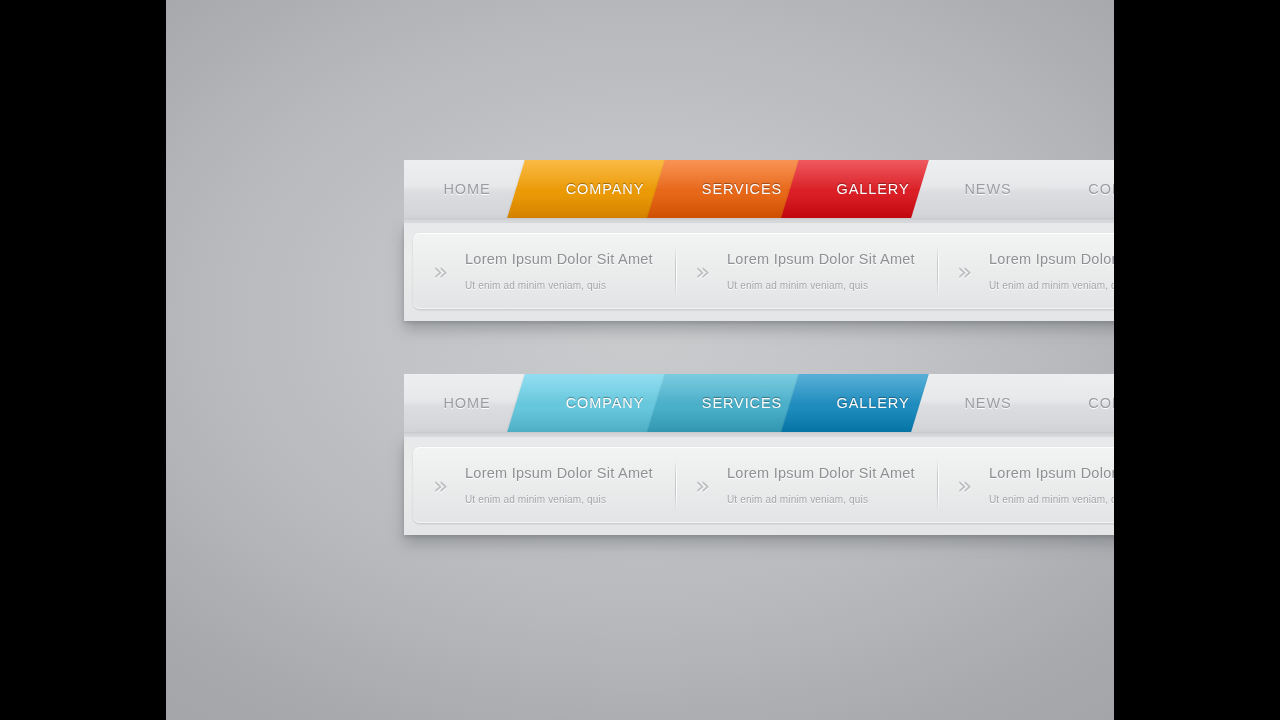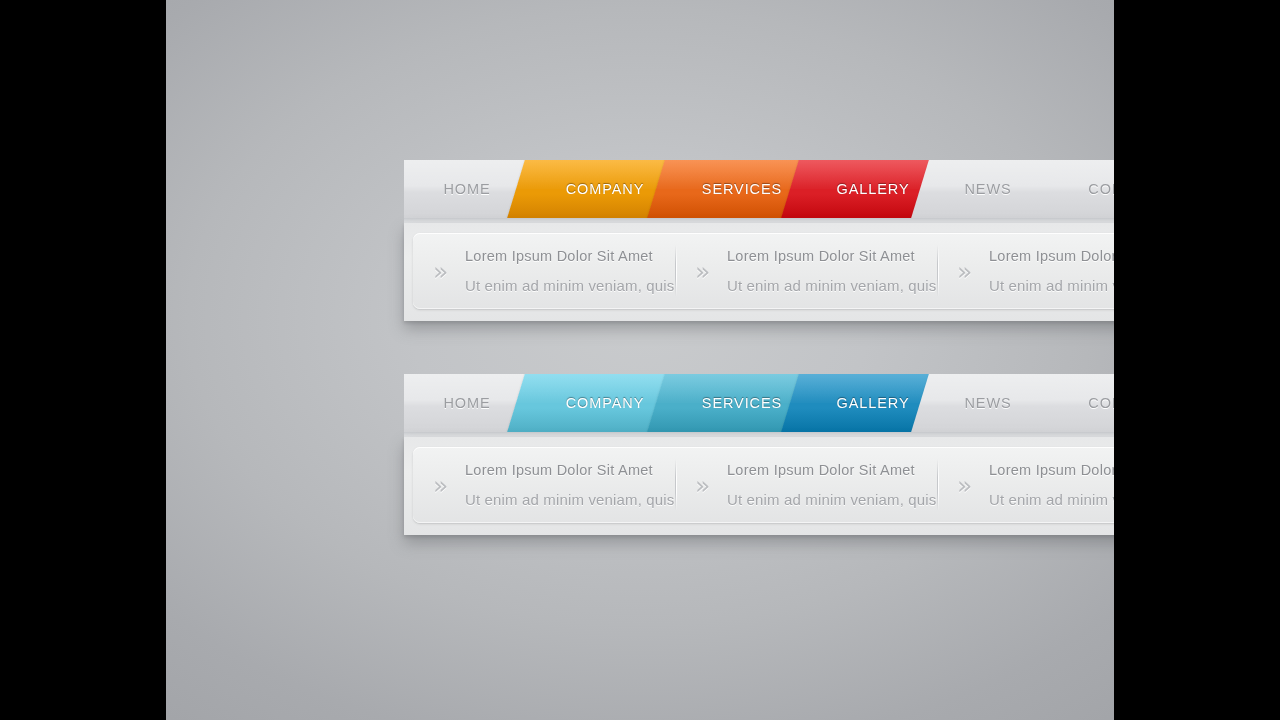--- a/index.html
+++ b/index.html
@@ -212,23 +212,24 @@
   }
 
   .col-text { display: flex; flex-direction: column; }
 
   .col-title {
     font-size: 14.5px;
     color: #8e9094;
     letter-spacing: 0.25px;
     text-shadow: 0 1px 0 rgba(255,255,255,0.95);
     line-height: 1.25;
+    text-align: right;
   }
   .col-sub {
-    font-size: 15px;
+    font-size: 10px;
     color: #a4a6aa;
     letter-spacing: 0.15px;
     text-shadow: 0 1px 0 rgba(255,255,255,0.9);
     line-height: 1.3;
     margin-top: 11px;
   }
 </style>
 </head>
 <body>
 

